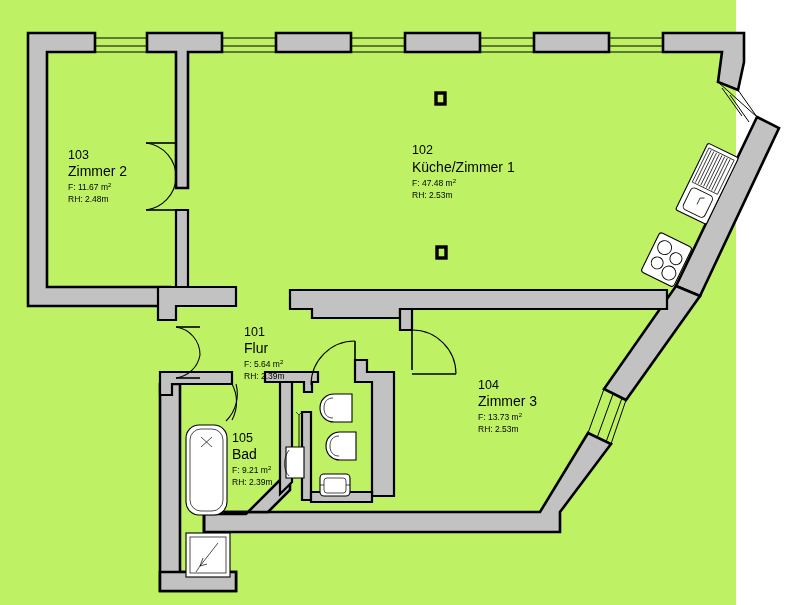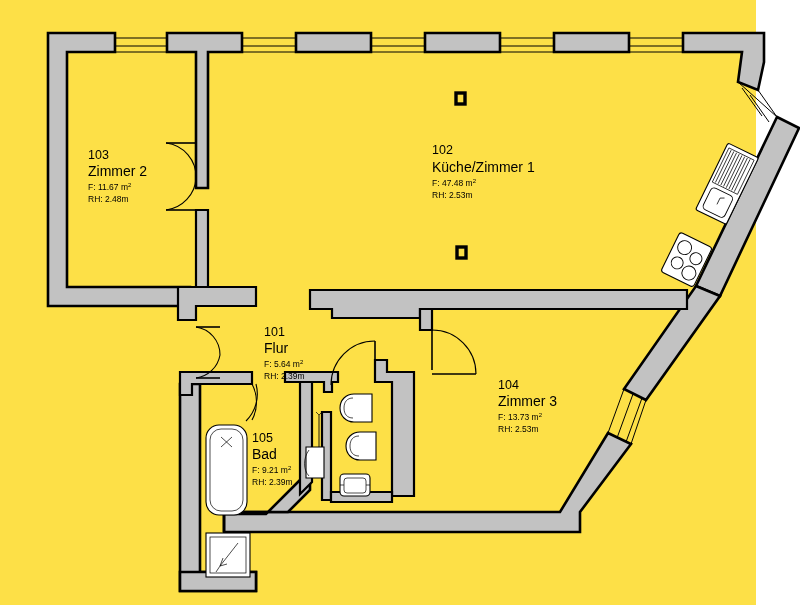--- a/index.html
+++ b/index.html
@@ -10,22 +10,21 @@
   body {
     width: 800px;
     height: 605px;
     font-family: "Liberation Sans", sans-serif;
     overflow: hidden;
   }
   #plan-root {
     position: relative;
     width: 736px;
     height: 605px;
-    background: #fde047;
-    padding-left: 20px;
+    background: #bef264;
   }
   svg#floorplan {
     display: block;
     width: 800px;
     height: 605px;
   }
   .wall {
     fill: #c2c2c2;
     stroke: #000000;
     stroke-width: 2.6;

